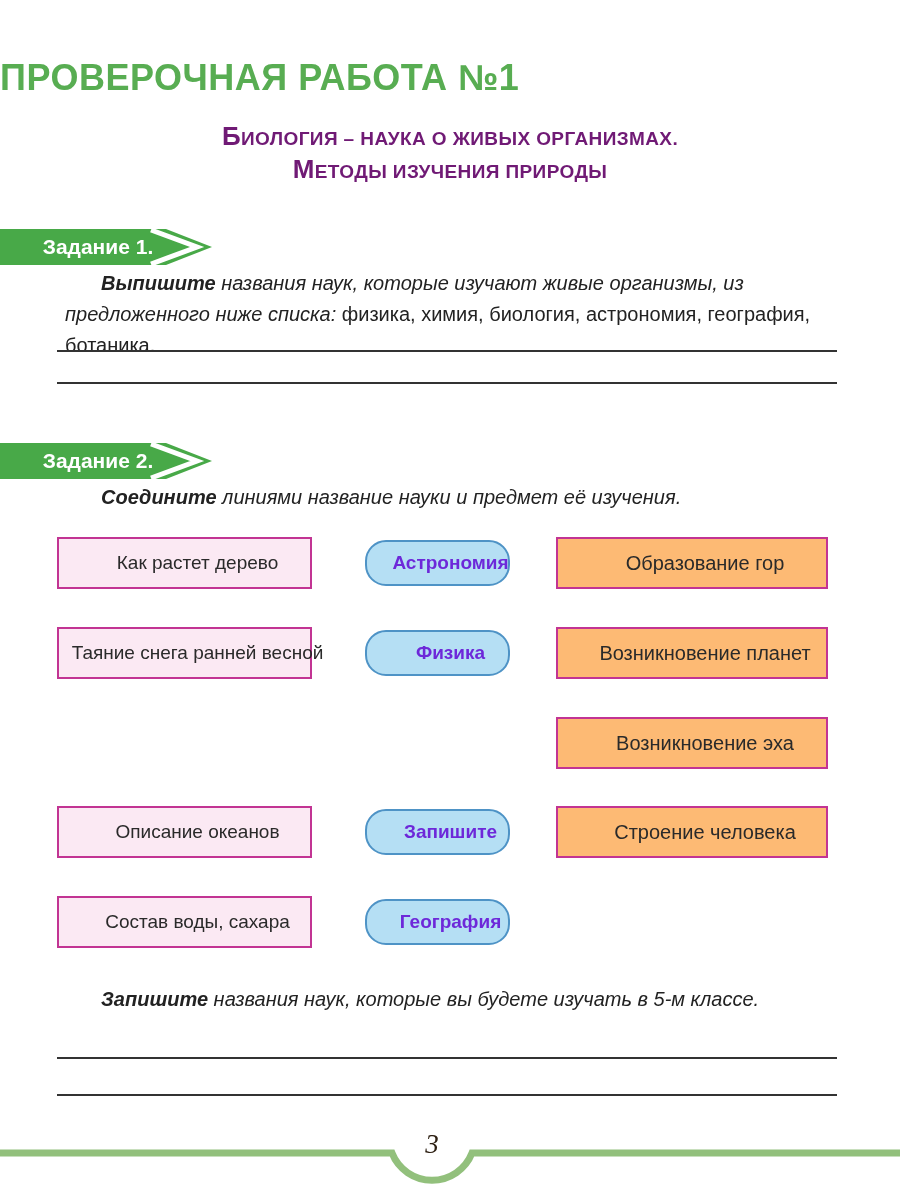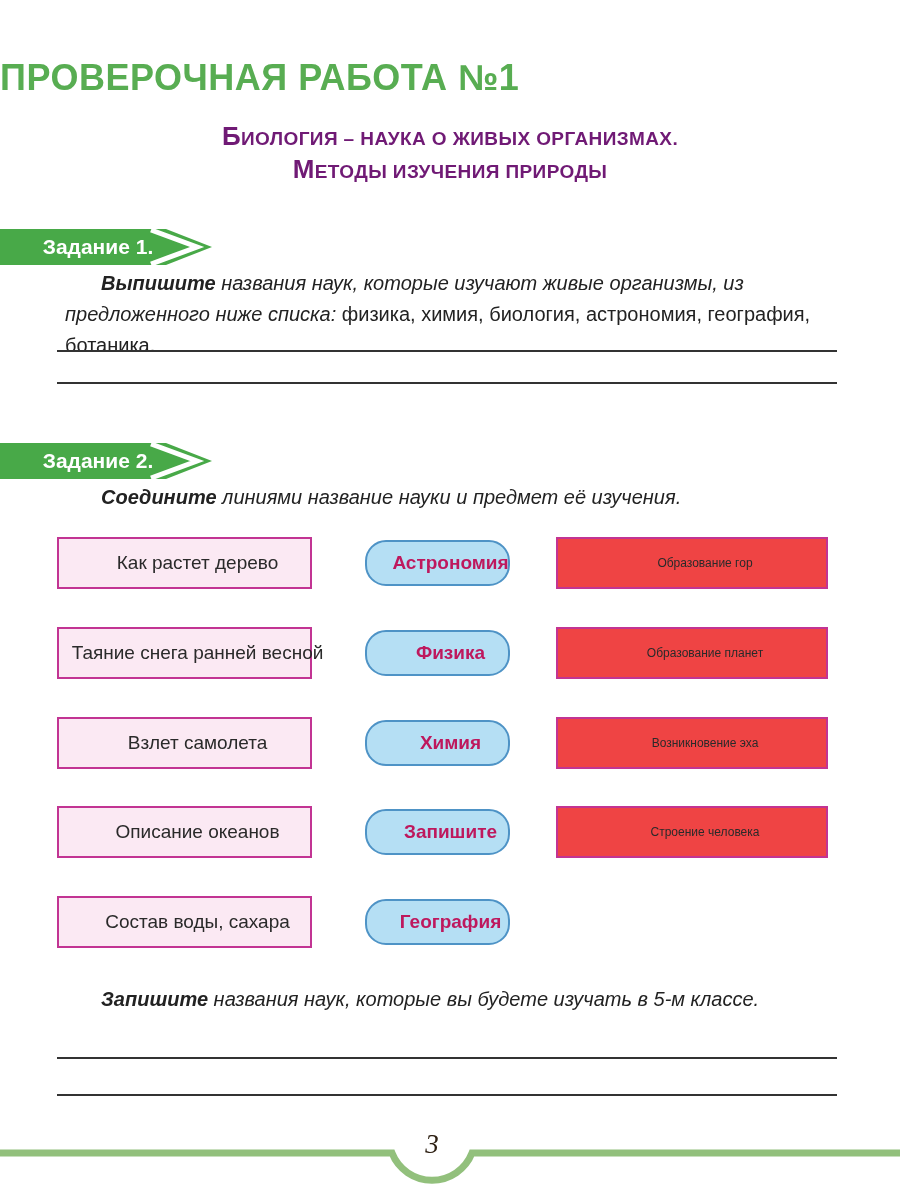--- a/index.html
+++ b/index.html
@@ -37,25 +37,25 @@
   .answer-line{left:57px;width:780px;height:0;border-top:2px solid #333333;}
   .al1{top:350px;} .al2{top:382px;} .al3{top:1057px;} .al4{top:1094px;}
 
   
   .mrow{left:0;width:900px;height:52px;}
   .mr1{top:537px;} .mr2{top:627px;} .mr3{top:717px;} .mr4{top:806px;} .mr5{top:896px;}
   .mbox{position:absolute;display:flex;align-items:center;justify-content:center;
     box-sizing:border-box;white-space:nowrap;padding-left:26px;}
   .lbox{left:57px;width:255px;height:52px;background:#fbe9f3;
     border:2.5px solid #c23493;font-size:19px;color:#2a2a2a;}
-  .rbox{left:556px;width:272px;height:52px;background:#ef4444;
-    border:2.5px solid #c23493;font-size:12px;color:#2a2a2a;}
+  .rbox{left:556px;width:272px;height:52px;background:#fdba74;
+    border:2.5px solid #c23493;font-size:20px;color:#2a2a2a;}
   .pill{left:365px;top:3px;width:145px;height:46px;background:#b5dff4;
     border:2.5px solid #4e93c6;border-radius:21px;font-size:19px;
-    font-weight:bold;color:#be185d;}
+    font-weight:bold;color:#6d28d9;}
 
   
   .footer-rule{top:1136px;left:0;width:900px;height:60px;}
   .pagenum{top:1129px;left:392px;width:80px;text-align:center;
     font-family:"Liberation Serif",serif;font-style:italic;
     font-size:27px;color:#2e2013;}
 </style>
 </head>
 <body>
 
@@ -91,26 +91,24 @@
 
 <div class="abs mrow mr1">
   <div class="mbox lbox">Как растет дерево</div>
   <div class="mbox pill">Астрономия</div>
   <div class="mbox rbox">Образование гор</div>
 </div>
 
 <div class="abs mrow mr2">
   <div class="mbox lbox">Таяние снега ранней весной</div>
   <div class="mbox pill">Физика</div>
-  <div class="mbox rbox">Образование планет</div>
+  <div class="mbox rbox">Возникновение планет</div>
 </div>
 
 <div class="abs mrow mr3">
-  <div class="mbox lbox">Взлет самолета</div>
-  <div class="mbox pill">Химия</div>
   <div class="mbox rbox">Возникновение эха</div>
 </div>
 
 <div class="abs mrow mr4">
   <div class="mbox lbox">Описание океанов</div>
   <div class="mbox pill">Запишите</div>
   <div class="mbox rbox">Строение человека</div>
 </div>
 
 <div class="abs mrow mr5">

